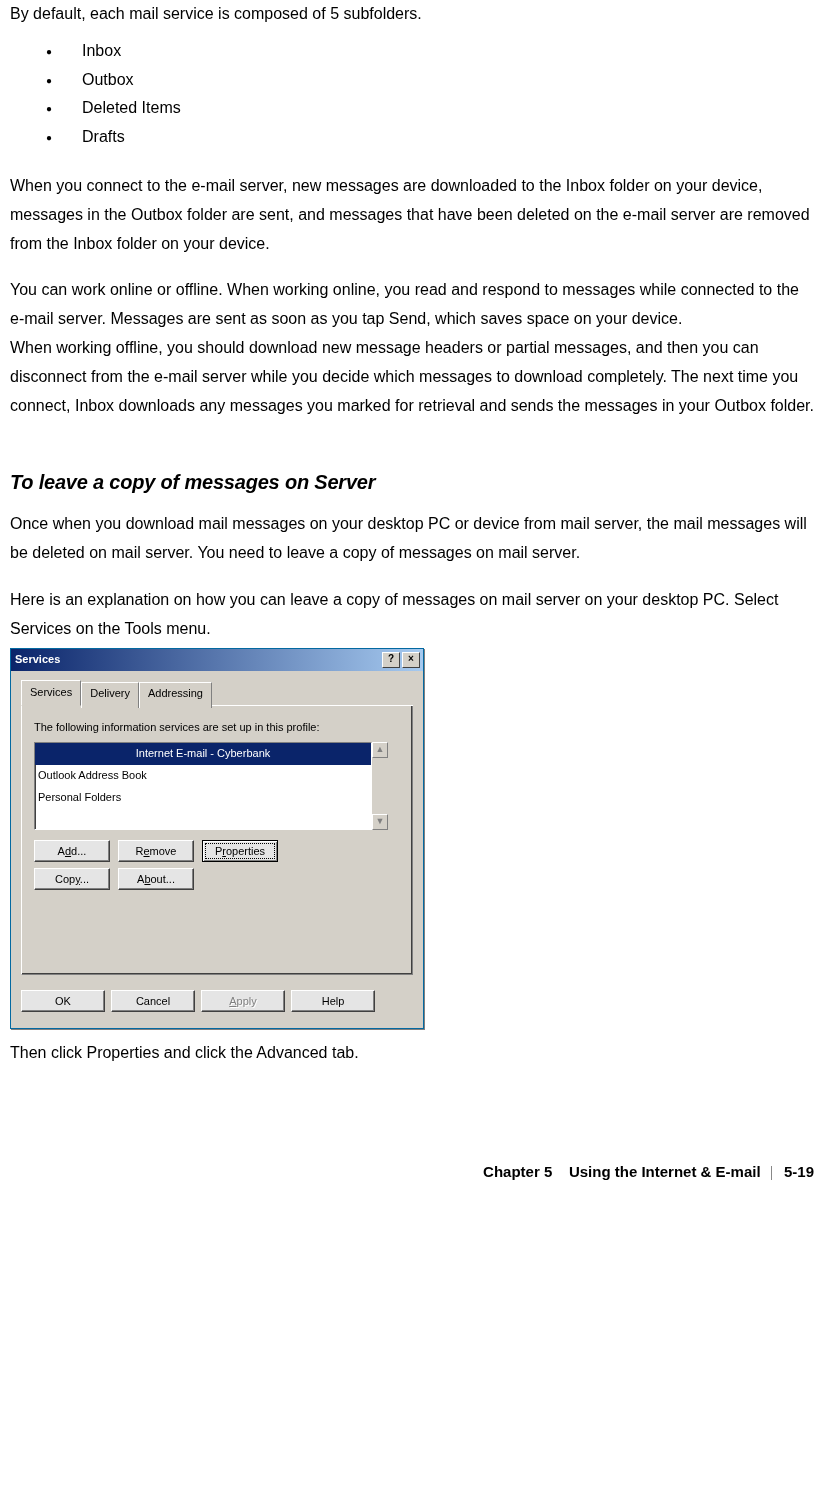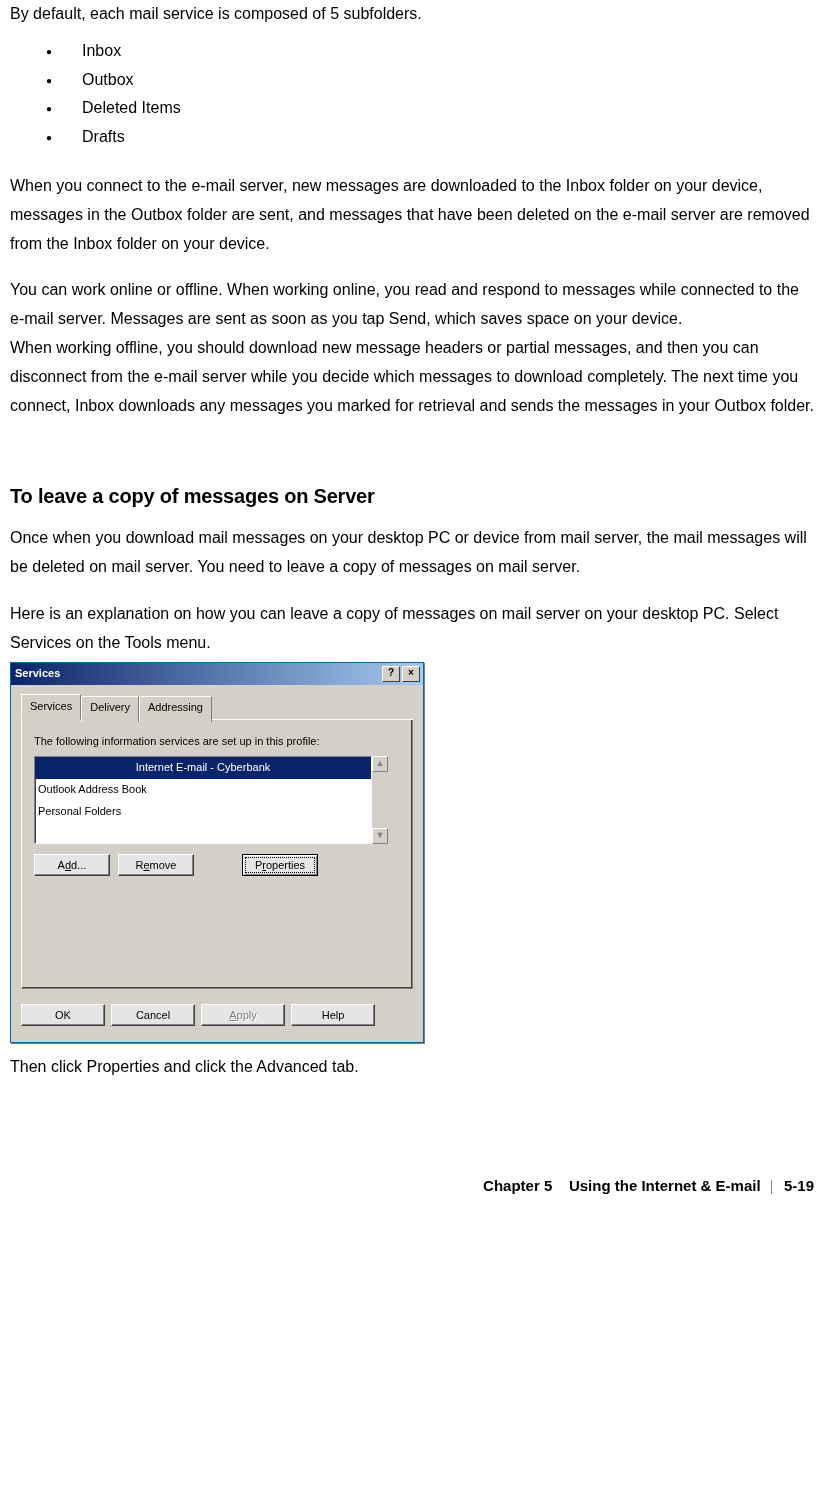--- a/index.html
+++ b/index.html
@@ -30,22 +30,23 @@
       position: absolute;
       left: 36px;
       font-size: 10px;
       top: 6px;
     }
     .spacer { height: 18px; }
     h2.section {
       font-family: Arial, Helvetica, sans-serif;
       font-weight: 900;
       font-size: 20px;
-      margin: 58px 0 10px 0;
+      margin: 44px 0 10px 0;
       letter-spacing: -0.2px;
+      font-style: italic;
     }
     
     .dialog {
       width: 412px;
       background: #d4d0c8;
       border: 1px solid #0369a1;
       margin: 4px 0 10px 0;
       font-family: Tahoma, Arial, sans-serif;
       font-size: 11px;
       box-shadow: 1px 1px 0 #808080;
@@ -182,21 +183,20 @@
       font-size: 11px;
       text-align: center;
       line-height: 20px;
       box-sizing: border-box;
     }
     .win-btn.focus {
       outline: 1px dotted #000;
       outline-offset: -4px;
       border: 1px solid #000;
       box-shadow: inset 1px 1px 0 #fff, inset -1px -1px 0 #808080;
-      margin-left: 40px;
     }
     .win-btn.disabled {
       color: #808080;
       text-shadow: 1px 1px 0 #fff;
     }
     .btn-row.bottom {
       justify-content: flex-start;
       gap: 6px;
       margin-top: 15px;
     }
@@ -266,20 +266,24 @@
         <div class="scroll-col">
           <div class="scroll-btn">▲</div>
           <div class="scroll-btn">▼</div>
         </div>
       </div>
       <div class="btn-row">
         <div class="win-btn"><span>A<span class="underline-char">d</span>d...</span></div>
         <div class="win-btn"><span>R<span class="underline-char">e</span>move</span></div>
         <div class="win-btn focus"><span>P<span class="underline-char">r</span>operties</span></div>
       </div>
+      <div class="btn-row">
+        <div class="win-btn"><span>Cop<span class="underline-char">y</span>...</span></div>
+        <div class="win-btn"><span>A<span class="underline-char">b</span>out...</span></div>
+      </div>
     </div>
     <div class="btn-row bottom">
       <div class="win-btn">OK</div>
       <div class="win-btn">Cancel</div>
       <div class="win-btn disabled"><span><span class="underline-char">A</span>pply</span></div>
       <div class="win-btn">Help</div>
     </div>
   </div>
 </div>
 

